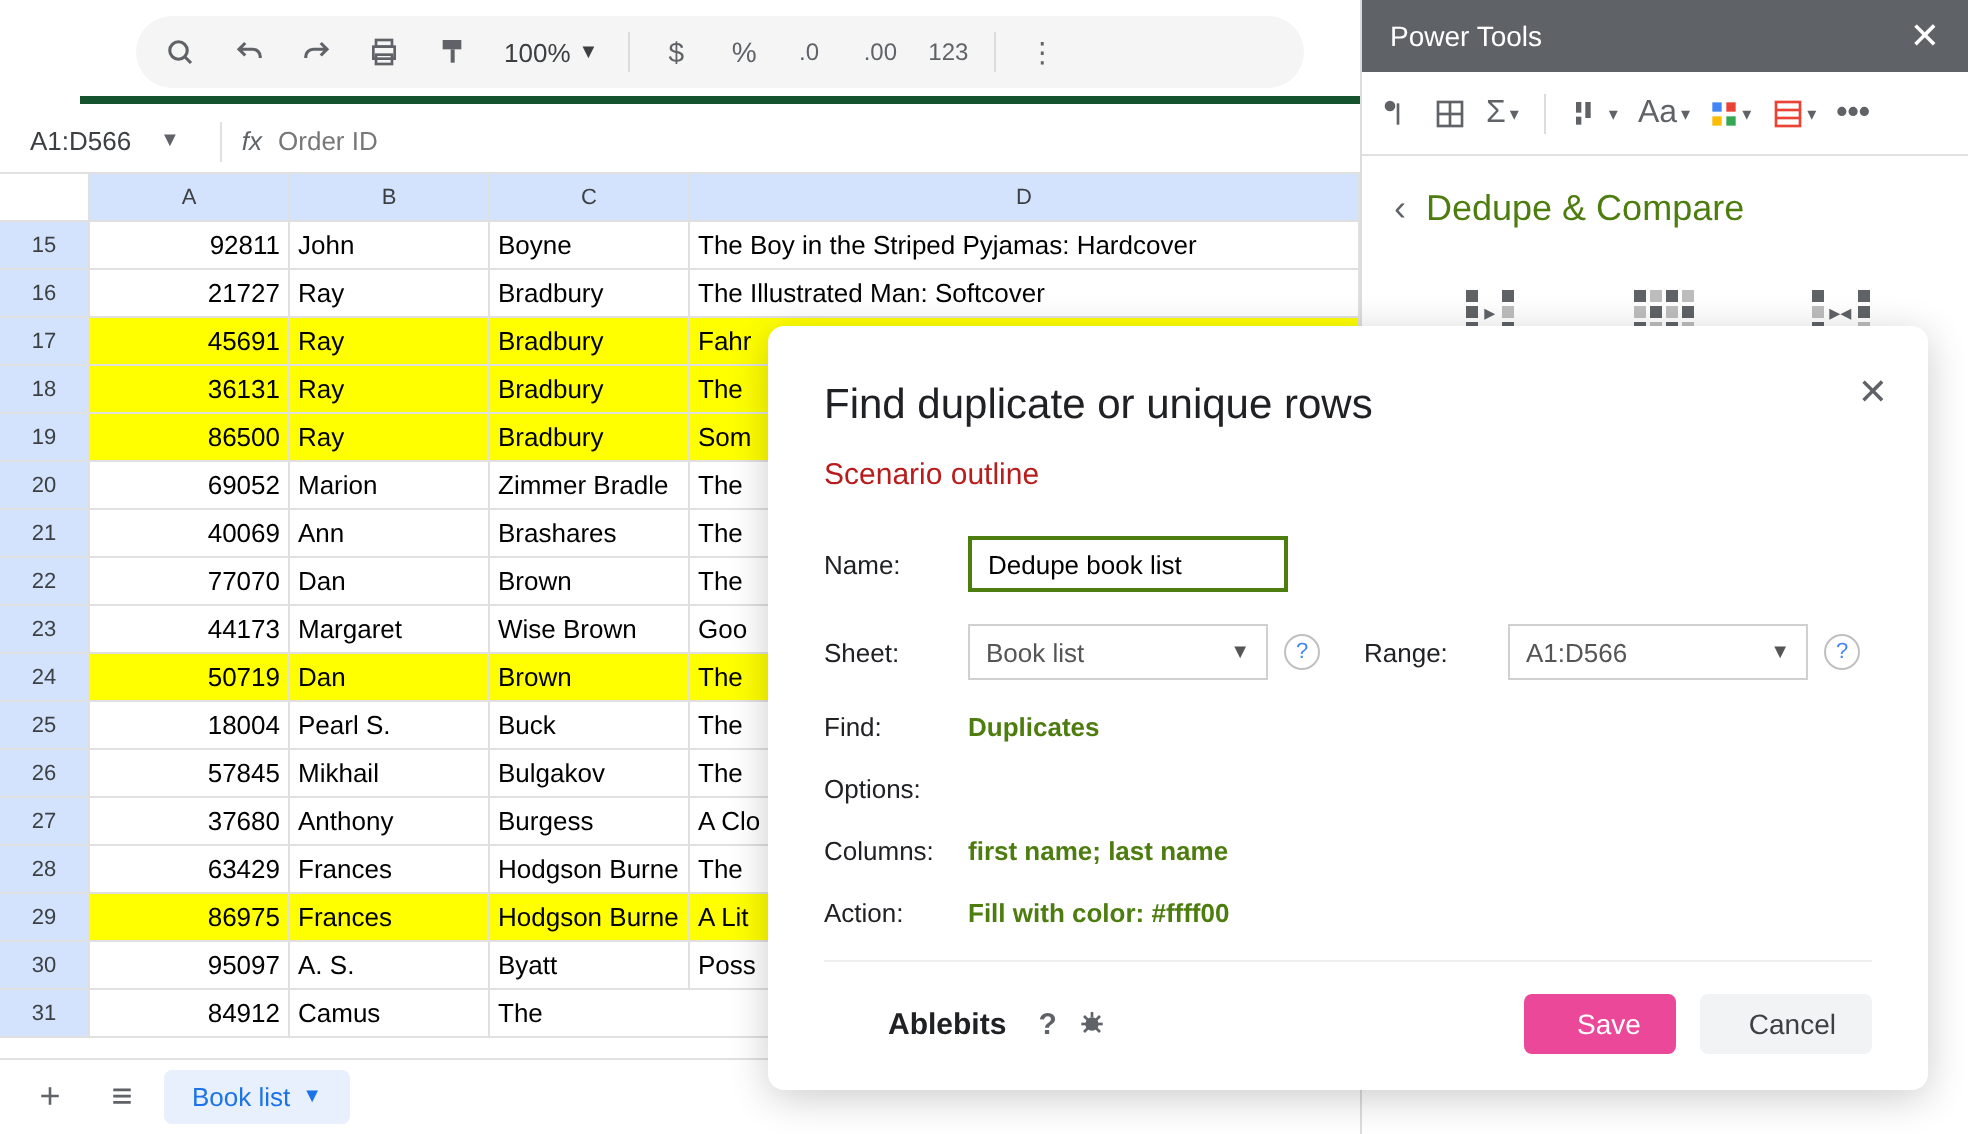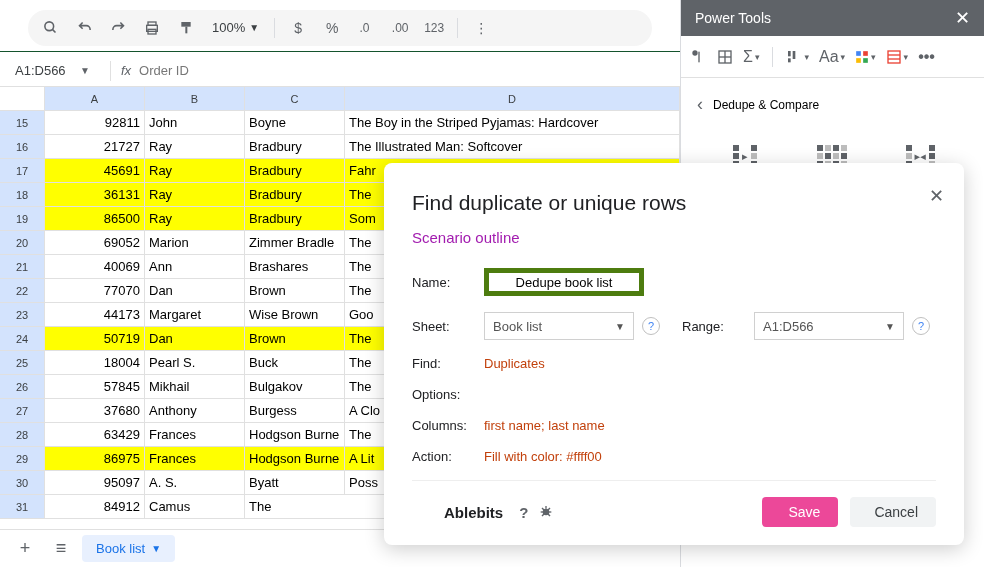--- a/index.html
+++ b/index.html
@@ -1,18 +1,18 @@
 <!DOCTYPE html>
 <html><head>
 <meta charset="utf-8">
 <style>
 * { margin:0; padding:0; box-sizing:border-box; font-family:Arial,sans-serif; }
 body { width:984px; height:567px; background:#fff; overflow:hidden; position:relative; }
 .main-area { position:absolute; left:0; top:0; width:680px; height:567px; }
-.toolbar { height:52px; display:flex; align-items:center; padding:0 10px; border-bottom:1px solid #14532d; gap:2px; }
+.toolbar { height:52px; display:flex; align-items:center; padding:0 10px; border-bottom:4px solid #14532d; gap:2px;margin-left:40px; }
 .toolbar-container { background:#f5f5f5; border-radius:22px; height:36px; margin:4px 18px 0 18px; display:flex; align-items:center; padding:0 8px; gap:6px; flex:1; }
 .tb-btn { width:28px; height:28px; display:flex; align-items:center; justify-content:center; color:#5f6368; cursor:pointer; border-radius:4px; font-size:14px; }
 .tb-sep { width:1px; height:20px; background:#dadce0; margin:0 3px; }
 .zoom { display:flex; align-items:center; gap:4px; font-size:13px; color:#3c4043; padding:0 6px; }
 .formula-bar { height:32px; border-bottom:1px solid #e0e0e0; display:flex; align-items:center; padding:0 10px; font-size:13px; margin-top:3px;}
 .cell-ref { width:70px; color:#3c4043; padding-left:5px;}
 .cell-arrow { color:#5f6368; font-size:10px; margin-right:10px; }
 .fx-sep { width:1px; height:20px; background:#e0e0e0; margin:0 10px; }
 .fx-icon { color:#5f6368; font-style:italic; font-size:13px; margin-right:8px; }
 .fx-val { color:#777; font-size:13px; }
@@ -36,37 +36,37 @@
 .st-btn { width:30px; height:30px; display:flex; align-items:center; justify-content:center; color:#5f6368; cursor:pointer; font-size:18px; }
 .st-tab { padding:6px 14px; color:#1a73e8; border-radius:4px; background:#e8f0fe; font-size:13px; font-weight:500; display:flex; align-items:center; gap:6px; }
 .sidebar { position:absolute; right:0; top:0; width:304px; height:567px; border-left:1px solid #dadce0; background:#fff; }
 .sb-header { height:36px; background:#5f6368; color:#fff; display:flex; align-items:center; justify-content:space-between; padding:0 14px; font-size:14px; font-weight:500; }
 .sb-close { cursor:pointer; font-size:18px; font-weight:300; }
 .sb-toolbar { height:42px; border-bottom:1px solid #e0e0e0; display:flex; align-items:center; padding:0 10px; gap:10px; }
 .sb-tb-btn { color:#5f6368; font-size:16px; cursor:pointer; display:flex; align-items:center; gap:2px;}
 .sb-tb-arrow{ font-size:9px; color:#5f6368;}
 .sb-crumb { padding:16px 16px; display:flex; align-items:center; gap:10px; }
 .sb-crumb-arrow { color:#5f6368; font-size:18px; cursor:pointer; }
-.sb-crumb-title { font-size:12px; color:#000000; }
+.sb-crumb-title { font-size:18px; color:#4d7c0f; }
 .sb-icons { display:flex; justify-content:space-around; padding:10px 20px; }
 .sb-icon-grid { width:50px; height:30px; display:flex; gap:3px; align-items:center; justify-content:center; cursor:pointer;}
 .grid-small{ display:flex; flex-direction:column; gap:2px;}
 .grid-sq{ width:6px; height:6px; background:#5f6368;}
 .grid-sq.light{ background:#bdbdbd;}
 .dialog { position:absolute; left:384px; top:163px; width:580px; background:#fff; border-radius:8px; box-shadow:0 4px 20px rgba(0,0,0,0.2); padding:28px 28px 18px 28px; }
 .dlg-title { font-size:21px; color:#202124; margin-bottom:6px; }
 .dlg-close { position:absolute; right:20px; top:22px; color:#5f6368; font-size:18px; cursor:pointer; }
-.dlg-sub { font-size:15px; color:#a21caf; margin-bottom:22px; margin-top:14px;}
+.dlg-sub { font-size:15px; color:#b91c1c; margin-bottom:22px; margin-top:14px;}
 .dlg-row { display:flex; align-items:center; margin-bottom:16px; font-size:13px; }
 .dlg-label { width:72px; color:#202124; }
-.dlg-input { width:160px; height:28px; border:5px solid #4d7c0f; padding:0 8px; font-size:13px; outline:none;text-align:center; }
+.dlg-input { width:160px; height:28px; border:2px solid #4d7c0f; padding:0 8px; font-size:13px; outline:none; }
 .dlg-select { width:150px; height:28px; border:1px solid #d0d0d0; padding:0 8px; font-size:13px; display:flex; align-items:center; justify-content:space-between; color:#555; cursor:pointer;}
 .dlg-select-arrow{ font-size:10px; color:#555;}
 .dlg-help { width:18px; height:18px; border:1px solid #c0c0c0; border-radius:50%; display:flex; align-items:center; justify-content:center; font-size:11px; color:#4285f4; margin-left:8px; cursor:pointer; }
-.dlg-value { color:#c2410c; font-size:13px; }
+.dlg-value { color:#4d7c0f; font-size:13px;font-weight:bold; }
 .dlg-footer { display:flex; align-items:center; justify-content:space-between; border-top:1px solid #eee; padding-top:16px; margin-top:12px;}
 .dlg-brand { font-size:15px; font-weight:600; color:#202124; }
 .dlg-brand-icons { display:flex; gap:10px; margin-left:16px; color:#5f6368; }
 .dlg-btns { display:flex; gap:12px; }
 .dlg-btn { padding:7px 18px; border-radius:4px; font-size:14px; cursor:pointer; border:none; }
 .dlg-btn.primary { background:#ec4899; color:#fff;padding-left:26px; }
 .dlg-btn.secondary { background:#f1f3f4; color:#3c4043;padding-left:24px; }
 svg{display:block;}
 </style>
 </head>

